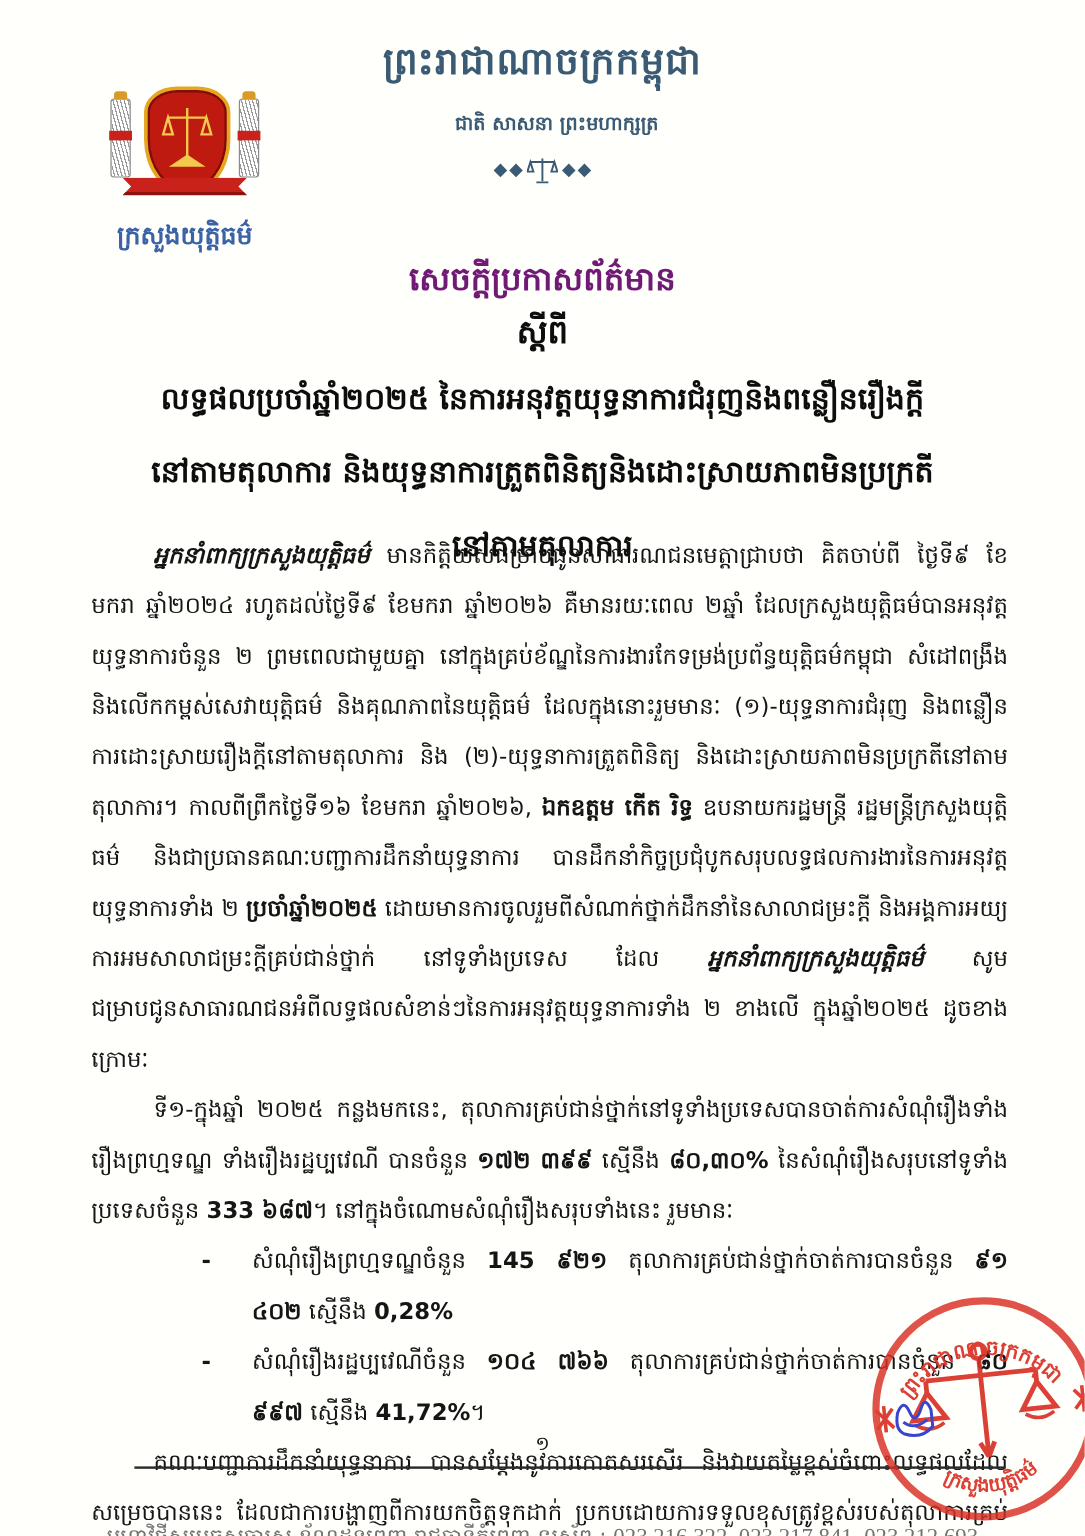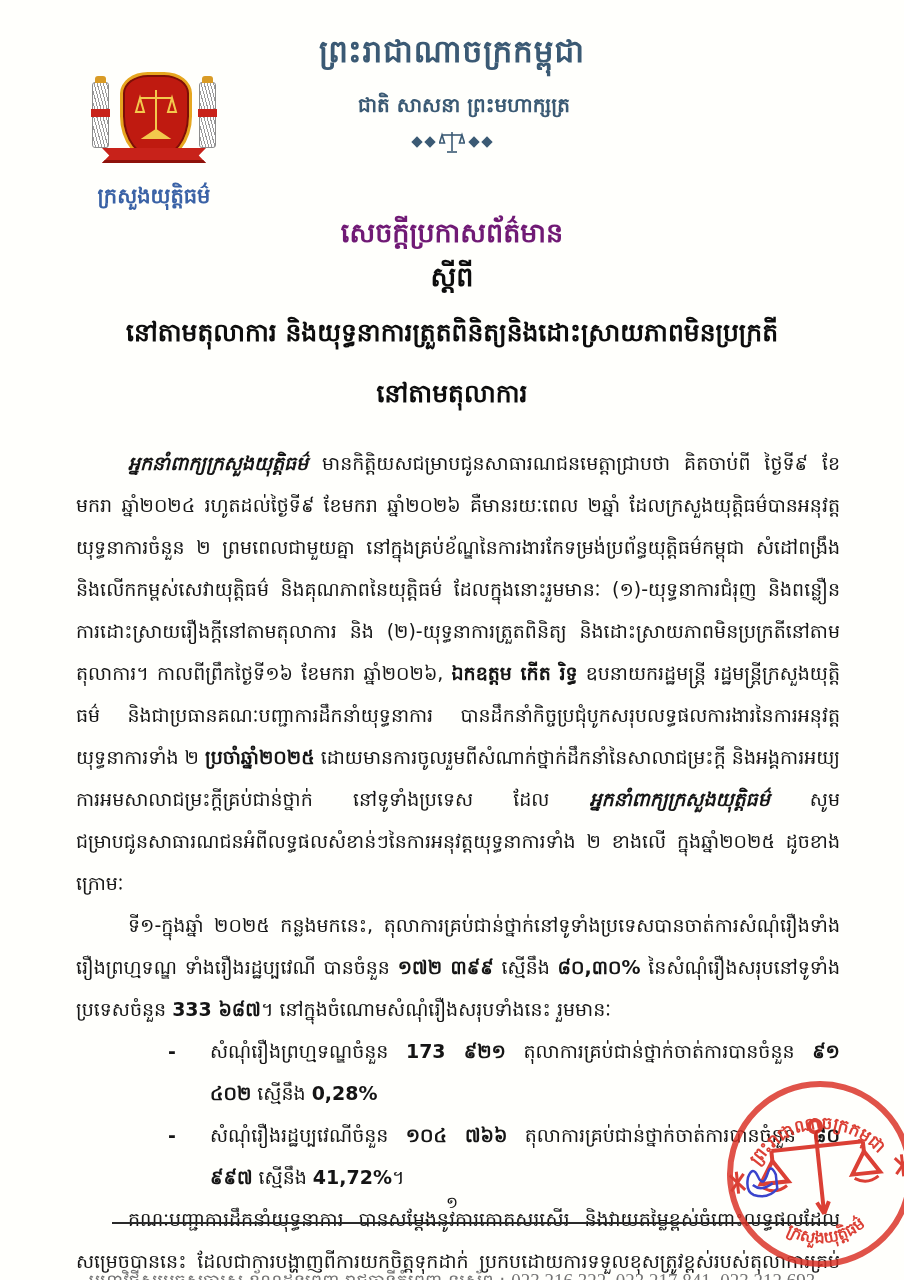--- a/index.html
+++ b/index.html
@@ -5,21 +5,21 @@
   html,body { margin:0; padding:0; }
   .page {
     position:relative; width:904px; height:1280px;
     background:#fffffc; overflow:hidden;
     font-family:"DejaVu Sans", sans-serif; color:#151515;
   }
   .centered { position:absolute; left:0; right:0; text-align:center; }
 
   
   .kingdom-title { top:32px; font-size:31px; font-weight:bold; color:#3b5a74; letter-spacing:1px; }
-  .motto { top:92px; font-size:20px; font-weight:bold; color:#3b5a74;margin-left:24px; }
+  .motto { top:92px; font-size:16px; font-weight:bold; color:#3b5a74;margin-left:24px; }
   .divider { top:130px; display:flex; justify-content:center; align-items:center; gap:5px; }
   .diamond { width:8px; height:8px; background:#3b5a74; transform:rotate(45deg); }
   .divider svg { display:block; }
 
   
   .logo-block { position:absolute; left:84px; top:72px; width:140px; }
   .logo { position:relative; width:140px; height:102px; }
   .pole { position:absolute; top:10px; width:15px; height:64px;
     background:repeating-linear-gradient(75deg,#ffffff 0 2px,#9a9a9a 2px 3px);
     border:1px solid #8c8c8c; border-radius:3px; }
@@ -100,31 +100,32 @@
         </svg>
       </div>
       <div class="ribbon"></div>
     </div>
     <div class="ministry-label">ក្រសួងយុត្តិធម៌</div>
   </div>
 
   <div class="centered doc-type">សេចក្តីប្រកាសព័ត៌មាន</div>
   <div class="centered regarding">ស្តីពី</div>
   <div class="centered big-title">
+    <div>លទ្ធផលប្រចាំឆ្នាំ២០២៥ នៃការអនុវត្តយុទ្ធនាការជំរុញនិងពន្លឿនរឿងក្តី</div>
     <div>នៅតាមតុលាការ និងយុទ្ធនាការត្រួតពិនិត្យនិងដោះស្រាយភាពមិនប្រក្រតី</div>
     <div>នៅតាមតុលាការ</div>
   </div>
 
   <div class="body-text">
     <p><span class="lead">អ្នកនាំពាក្យក្រសួងយុត្តិធម៌</span><span> មានកិត្តិយសជម្រាបជូនសាធារណជនមេត្តាជ្រាបថា គិតចាប់ពី ថ្ងៃទី៩ ខែមករា ឆ្នាំ២០២៤ រហូតដល់ថ្ងៃទី៩ ខែមករា ឆ្នាំ២០២៦ គឺមានរយៈពេល ២ឆ្នាំ ដែលក្រសួងយុត្តិធម៌បានអនុវត្តយុទ្ធនាការចំនួន ២ ព្រមពេលជាមួយគ្នា នៅក្នុងគ្រប់ខ័ណ្ឌនៃការងារកែទម្រង់ប្រព័ន្ធយុត្តិធម៌កម្ពុជា សំដៅពង្រឹង និងលើកកម្ពស់សេវាយុត្តិធម៌ និងគុណភាពនៃយុត្តិធម៌ ដែលក្នុងនោះរួមមានៈ (១)-យុទ្ធនាការជំរុញ និងពន្លឿនការដោះស្រាយរឿងក្តីនៅតាមតុលាការ និង (២)-យុទ្ធនាការត្រួតពិនិត្យ និងដោះស្រាយភាពមិនប្រក្រតីនៅតាមតុលាការ។ កាលពីព្រឹកថ្ងៃទី១៦ ខែមករា ឆ្នាំ២០២៦, </span><b>ឯកឧត្តម កើត រិទ្ធ</b><span> ឧបនាយករដ្ឋមន្ត្រី រដ្ឋមន្ត្រីក្រសួងយុត្តិធម៌ និងជាប្រធានគណៈបញ្ជាការដឹកនាំយុទ្ធនាការ បានដឹកនាំកិច្ចប្រជុំបូកសរុបលទ្ធផលការងារនៃការអនុវត្តយុទ្ធនាការទាំង ២ </span><b>ប្រចាំឆ្នាំ២០២៥</b><span> ដោយមានការចូលរួមពីសំណាក់ថ្នាក់ដឹកនាំនៃសាលាជម្រះក្តី និងអង្គការអយ្យការអមសាលាជម្រះក្តីគ្រប់ជាន់ថ្នាក់ នៅទូទាំងប្រទេស ដែល </span><span class="lead">អ្នកនាំពាក្យក្រសួងយុត្តិធម៌</span><span> សូមជម្រាបជូនសាធារណជនអំពីលទ្ធផលសំខាន់ៗនៃការអនុវត្តយុទ្ធនាការទាំង ២ ខាងលើ ក្នុងឆ្នាំ២០២៥ ដូចខាងក្រោមៈ</span></p>
 
     <p><span>ទី១-ក្នុងឆ្នាំ ២០២៥ កន្លងមកនេះ, តុលាការគ្រប់ជាន់ថ្នាក់នៅទូទាំងប្រទេសបានចាត់ការសំណុំរឿងទាំងរឿងព្រហ្មទណ្ឌ ទាំងរឿងរដ្ឋប្បវេណី បានចំនួន </span><b>១៧២ ៣៩៩</b><span> ស្មើនឹង </span><b>៨០,៣០%</b><span> នៃសំណុំរឿងសរុបនៅទូទាំងប្រទេសចំនួន </span><b>333 ៦៨៧</b><span>។ នៅក្នុងចំណោមសំណុំរឿងសរុបទាំងនេះ រួមមានៈ</span></p>
 
     <div class="bullet-row">
-      <span class="bullet-dash">-</span><span>សំណុំរឿងព្រហ្មទណ្ឌចំនួន </span><b>173 ៩២១</b><span> តុលាការគ្រប់ជាន់ថ្នាក់ចាត់ការបានចំនួន </span><b>៩១ ៤០២</b><span> ស្មើនឹង </span><b>0,28%</b><span></span>
+      <span class="bullet-dash">-</span><span>សំណុំរឿងព្រហ្មទណ្ឌចំនួន </span><b>145 ៩២១</b><span> តុលាការគ្រប់ជាន់ថ្នាក់ចាត់ការបានចំនួន </span><b>៩១ ៤០២</b><span> ស្មើនឹង </span><b>0,28%</b><span></span>
     </div>
 
     <div class="bullet-row">
       <span class="bullet-dash">-</span><span>សំណុំរឿងរដ្ឋប្បវេណីចំនួន </span><b>១០៤ ៧៦៦</b><span> តុលាការគ្រប់ជាន់ថ្នាក់ចាត់ការបានចំនួន </span><b>៨០ ៩៩៧</b><span> ស្មើនឹង </span><b>41,72%</b><span>។</span>
     </div>
 
     <p>គណៈបញ្ជាការដឹកនាំយុទ្ធនាការ បានសម្តែងនូវការកោតសរសើរ និងវាយតម្លៃខ្ពស់ចំពោះលទ្ធផលដែលសម្រេចបាននេះ ដែលជាការបង្ហាញពីការយកចិត្តទុកដាក់ ប្រកបដោយការទទួលខុសត្រូវខ្ពស់របស់តុលាការគ្រប់ជាន់ថ្នាក់នៅទូទាំងប្រទេស ក្នុងការដោះស្រាយរឿងក្តីបានឆាប់រហ័សជូនប្រជាពលរដ្ឋ។</p>
   </div>
 
   <div class="centered page-num">១</div>

